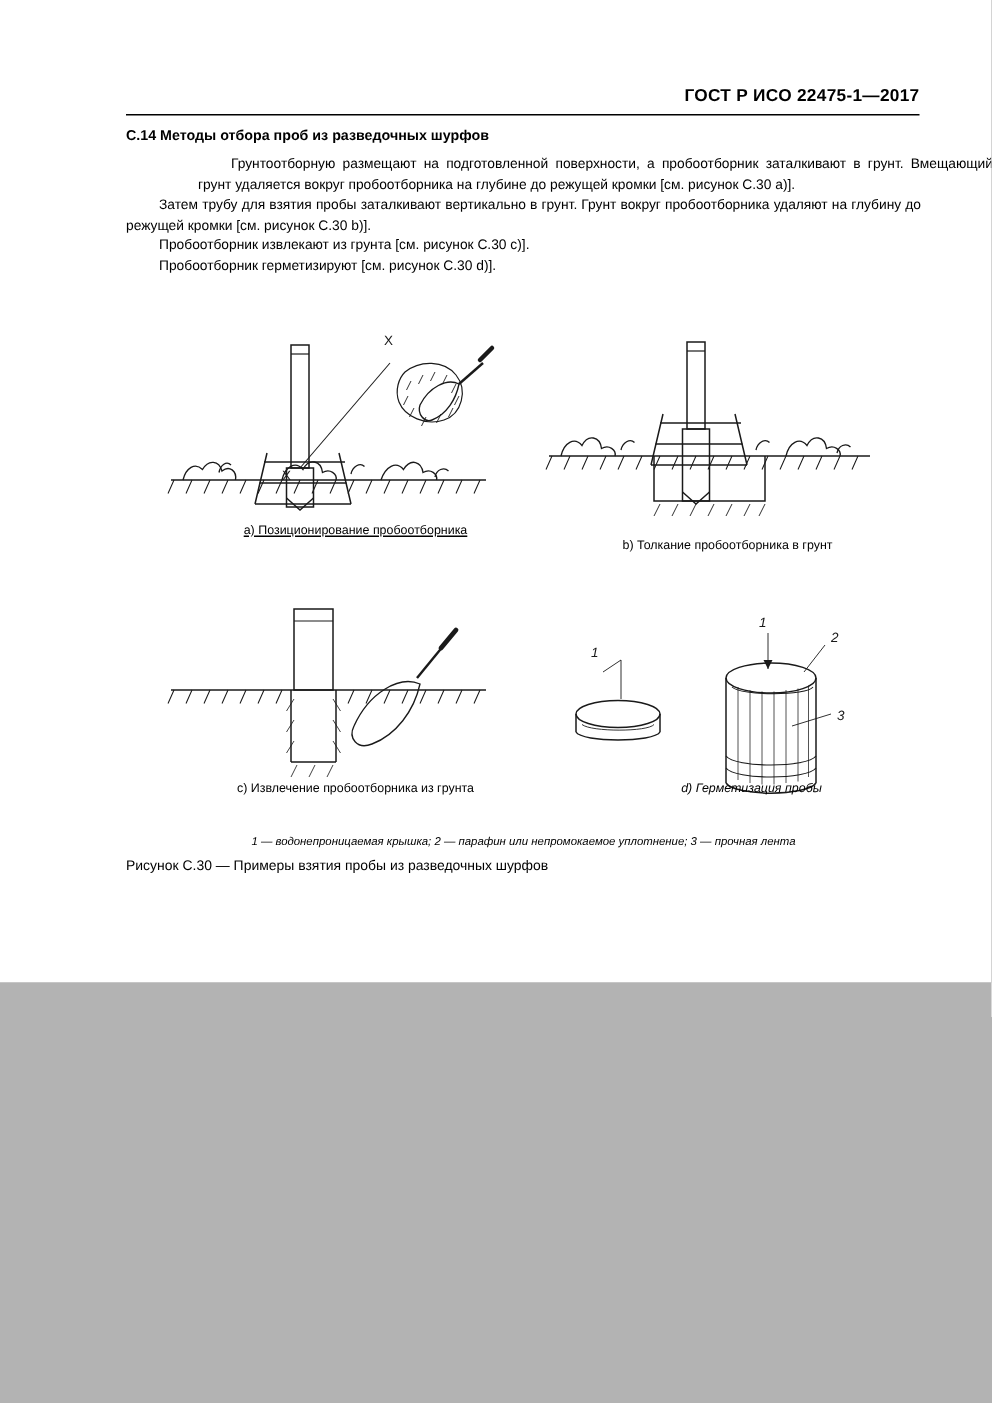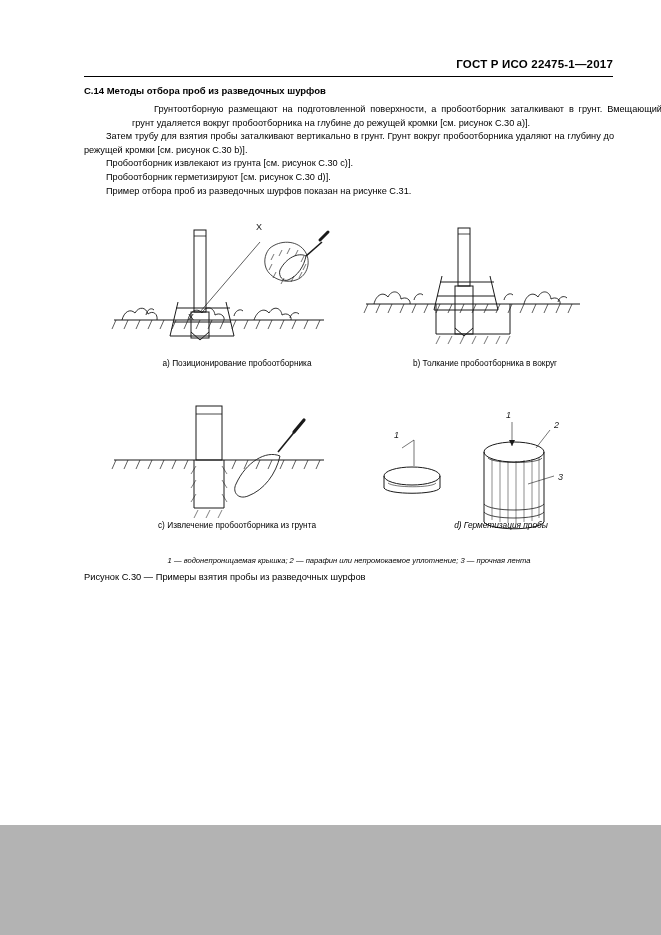--- a/index.html
+++ b/index.html
@@ -6,21 +6,21 @@
     margin: 0;
     padding: 0;
     background: #b3b3b3;
   }
   body {
     font-family: "Liberation Sans", sans-serif;
   }
   .page {
     position: relative;
     width: 661px;
-    height: 825px;
+    height: 655px;
     background: #ffffff;
     overflow: hidden;
     box-sizing: border-box;
     padding-left: 28px;
   }
   .content {
     position: absolute;
     left: 0;
     top: 0;
     width: 661px;
@@ -74,21 +74,21 @@
     width: 530px;
     height: 380px;
   }
   .cap {
     position: absolute;
     font-size: 8.3px;
     color: #000;
     text-align: center;
     white-space: nowrap;
   }
-  .cap-a { left: 38px; top: 150px; width: 230px; }
+  .cap-a { left: 38px; top: 140px; width: 230px; text-decoration: underline; }
   .cap-b { left: 286px; top: 150px; width: 230px; }
   .cap-c { left: 38px; top: 312px; width: 230px; }
   .cap-d { left: 302px; top: 312px; width: 230px; font-style: italic; }
 
   .legend {
     position: absolute;
     left: 84px;
     top: 556px;
     width: 530px;
     text-align: center;
@@ -124,21 +124,20 @@
 
     <div class="std-header">ГОСТ Р ИСО 22475-1—2017</div>
     <div class="rule"></div>
 
     <div class="sec-title">С.14 Методы отбора проб из разведочных шурфов</div>
 
     <div class="para p1">Грунтоотборную размещают на подготовленной поверхности, а пробоотборник заталкивают в грунт. Вмещающий грунт удаляется вокруг пробоотборника на глубине до режущей кромки [см. рисунок С.30 а)].</div>
     <div class="para p2">Затем трубу для взятия пробы заталкивают вертикально в грунт. Грунт вокруг пробоотборника удаляют на глубину до режущей кромки [см. рисунок С.30 b)].</div>
     <div class="para p3">Пробоотборник извлекают из грунта [см. рисунок С.30 с)].</div>
     <div class="para p4">Пробоотборник герметизируют [см. рисунок С.30 d)].</div>
-    <div class="para p5">Пример отбора проб из разведочных шурфов показан на рисунке С.31.</div>
 
     <div class="fig-area">
 
       <svg class="fig-svg" width="530" height="380" viewBox="0 0 530 380">
         <g fill="none" stroke="#1a1a1a" stroke-width="1">
 
           <g>
 
             <path d="M30 112 H240" stroke-width="1.1"></path>
 
@@ -283,21 +282,21 @@
 
         <g font-family="Liberation Sans, sans-serif" font-size="9" fill="#1a1a1a">
           <text x="310" y="230" font-style="italic">1</text>
           <text x="422" y="210" font-style="italic">1</text>
           <text x="470" y="220" font-style="italic">2</text>
           <text x="474" y="272" font-style="italic">3</text>
         </g>
       </svg>
 
       <div class="cap cap-a">a) Позиционирование пробоотборника</div>
-      <div class="cap cap-b">b) Толкание пробоотборника в вокруг</div>
+      <div class="cap cap-b">b) Толкание пробоотборника в грунт</div>
       <div class="cap cap-c">c) Извлечение пробоотборника из грунта</div>
       <div class="cap cap-d">d) Герметизация пробы</div>
     </div>
 
     <div class="legend">1 — водонепроницаемая крышка; 2 — парафин или непромокаемое уплотнение; 3 — прочная лента</div>
     <div class="fig-title">Рисунок С.30 — Примеры взятия пробы из разведочных шурфов</div>
 
     <div class="page-num">93</div>
   </div>
 </div>

